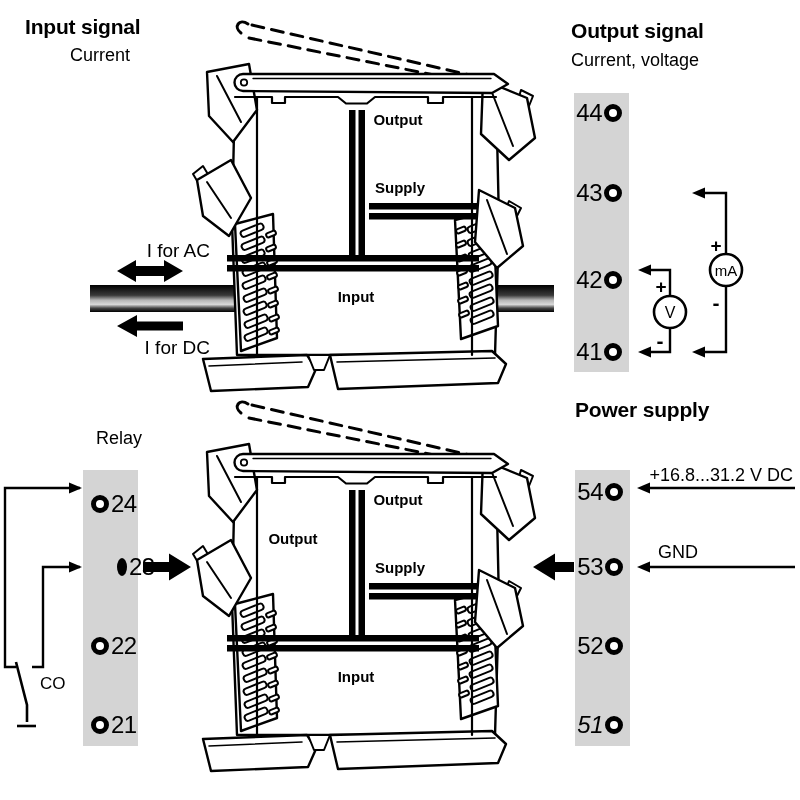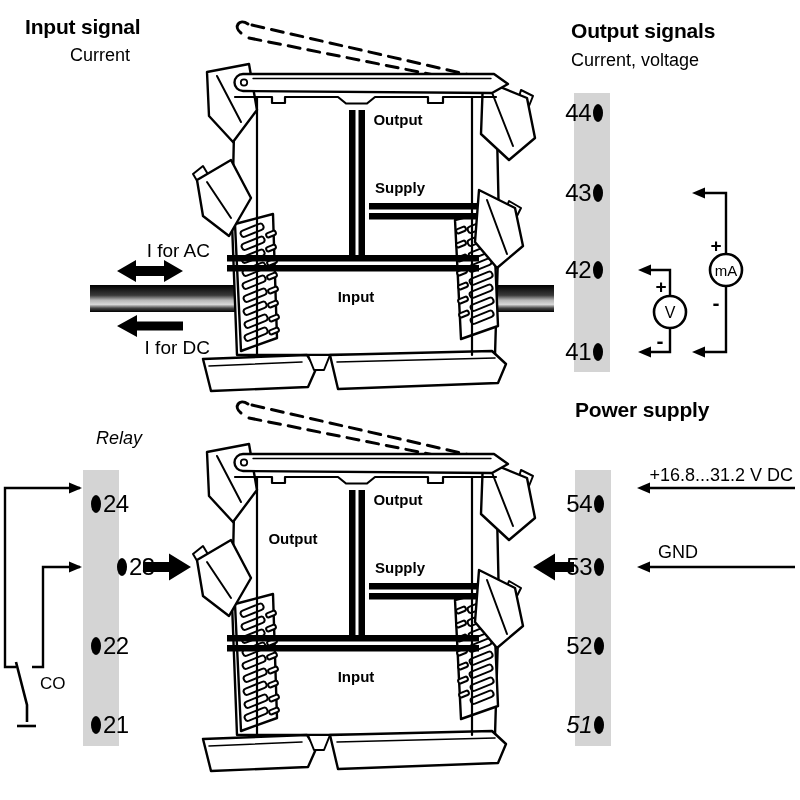--- a/index.html
+++ b/index.html
@@ -4,21 +4,21 @@
 <style>
   html,body{margin:0;padding:0;background:#fff;}
   .canvas{position:relative;width:800px;height:800px;background:#fff;overflow:hidden;
           font-family:"Liberation Sans",sans-serif;color:#000;}
   .layer{position:absolute;left:0;top:0;width:800px;height:800px;}
   .lbl{position:absolute;line-height:1.05;white-space:nowrap;}
   .title{font-size:21px;font-weight:bold;letter-spacing:-0.2px;}
   .sub{font-size:18px;}
   .comp{font-size:15px;font-weight:bold;width:90px;text-align:center;margin-left:-45px;}
   .flow{font-size:19px;font-weight:normal;width:120px;text-align:right;margin-left:-60px;}
-  .strip{position:absolute;width:36px;background:#d4d4d4;}
+  .strip{position:absolute;width:55px;background:#d4d4d4;}
   .trow{position:absolute;left:0;right:0;height:30px;display:flex;align-items:center;}
   .trow.ring-left{justify-content:flex-start;padding-left:6px;}
   .trow.ring-right{justify-content:flex-end;padding-right:5px;}
   .tnum{font-size:24px;letter-spacing:-0.5px;}
   .ring{display:inline-block;width:8px;height:8px;border:5px solid #000;border-radius:50%;
         background:#fff;margin:0 2px;}
   svg text{font-family:"Liberation Sans",sans-serif;}
 </style>
 </head>
 <body>
@@ -170,24 +170,24 @@
       <path d="M650,567 H795"></path>
       <path d="M637,488 L650,482.5 L650,493.5 Z" fill="#000" stroke="none"></path>
       <path d="M637,567 L650,561.5 L650,572.5 Z" fill="#000" stroke="none"></path>
     </g>
     <path d="M533,567 l22,-13.5 v8.5 h19 v10 h-19 v8.5 Z" fill="#000"></path>
   </svg>
 
   <div class="lbl title" style="left:25px;top:16px;">Input signal</div>
   <div class="lbl sub" style="left:25px;top:46px;width:105px;text-align:right;">Current</div>
 
-  <div class="lbl title" style="left:571px;top:20px;">Output signals</div>
+  <div class="lbl title" style="left:571px;top:20px;">Output signal</div>
   <div class="lbl sub" style="left:571px;top:51px;">Current, voltage</div>
 
-  <div class="lbl sub" style="left:13px;top:429px;width:129px;text-align:right;font-style:italic;">Relay</div>
+  <div class="lbl sub" style="left:13px;top:429px;width:129px;text-align:right;">Relay</div>
 
   <div class="lbl title" style="left:575px;top:399px;">Power supply</div>
 
   <div class="lbl flow" style="left:150px;top:241px;">I for AC</div>
   <div class="lbl flow" style="left:150px;top:338px;">I for DC</div>
 
   <div class="lbl" style="left:40px;top:675px;font-size:17px;">CO</div>
 
   <div class="lbl sub" style="left:640px;top:466px;width:153px;text-align:right;">+16.8...31.2 V DC</div>
   <div class="lbl sub" style="left:658px;top:543px;">GND</div>
@@ -203,21 +203,21 @@
 
   <div class="strip" style="left:574px;top:93px;height:279px;">
     <div class="trow ring-right" style="top:5px;">
         <span class="tnum">44</span>
         <span class="ring"></span>
       </div>
     <div class="trow ring-right" style="top:85px;">
         <span class="tnum">43</span>
         <span class="ring"></span>
       </div>
-    <div class="trow ring-right" style="top:162px;">
+    <div class="trow ring-right" style="top:172px;">
         <span class="tnum">42</span>
         <span class="ring"></span>
       </div>
     <div class="trow ring-right" style="top:244px;">
         <span class="tnum">41</span>
         <span class="ring"></span>
       </div>
   </div>
 
   <div class="strip" style="left:83px;top:470px;height:276px;">
@@ -233,21 +233,21 @@
         <span class="ring"></span>
         <span class="tnum">22</span>
       </div>
     <div class="trow ring-left" style="top:240px;">
         <span class="ring"></span>
         <span class="tnum">21</span>
       </div>
   </div>
 
   <div class="strip" style="left:575px;top:470px;height:276px;">
-    <div class="trow ring-right" style="top:19px;">
+    <div class="trow ring-right" style="top:7px;">
         <span class="tnum">54</span>
         <span class="ring"></span>
       </div>
     <div class="trow ring-right" style="top:82px;">
         <span class="tnum">53</span>
         <span class="ring"></span>
       </div>
     <div class="trow ring-right" style="top:161px;">
         <span class="tnum">52</span>
         <span class="ring"></span>

